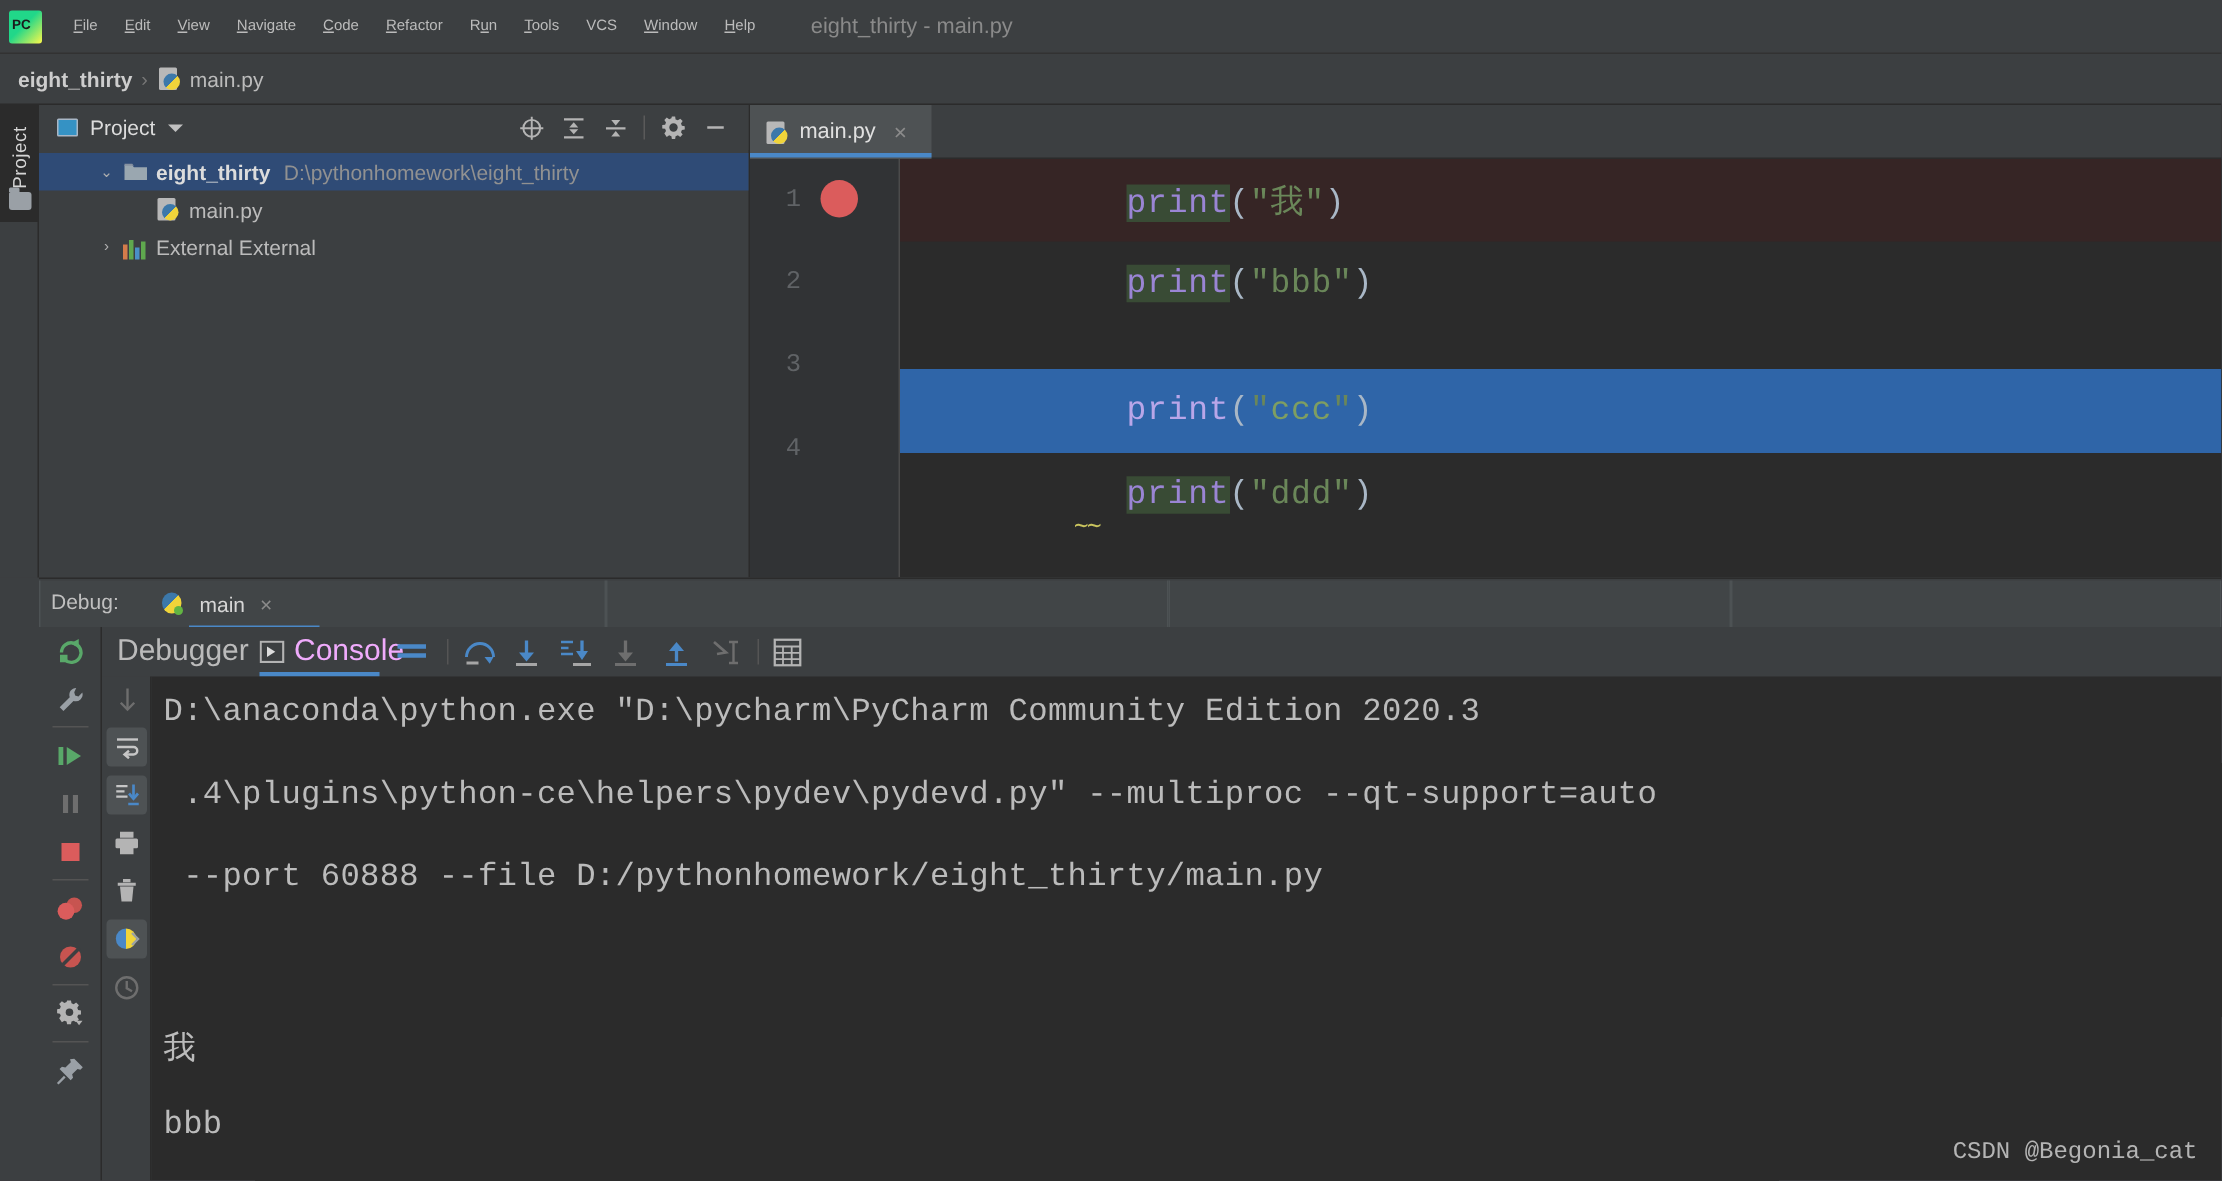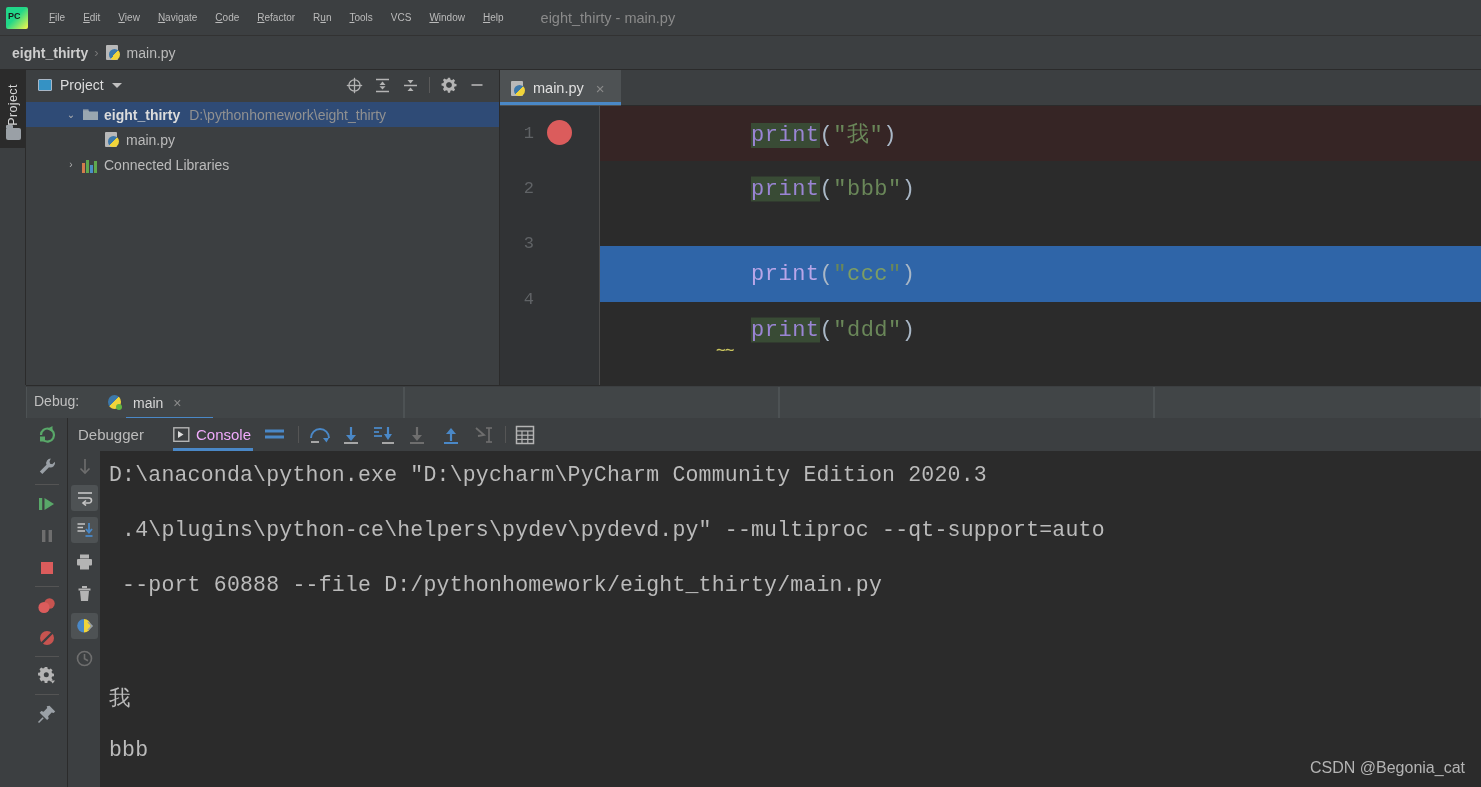--- a/index.html
+++ b/index.html
@@ -270,41 +270,41 @@
     background:#4e5254; border-radius:3px;
   }
 
   
   .dbg-tabs2 {
     position:absolute; left:68px; top:33px; width:1413px; height:33px;
     background:#3c3f41;
   }
   .dt {
     position:absolute; top:0; height:33px; display:flex; align-items:center;
-    font-size:15px; color:#bbbbbb;
+    font-size:20px; color:#bbbbbb;
   }
   .dt.on { color:#f0abfc; }
   .dt-underline {
     position:absolute; height:3px; bottom:0; background:#4a88c7;
   }
   .dt-tdiv { position:absolute; top:8px; width:1px; height:17px; background:#555; }
 
   
   .console {
     position:absolute; left:101px; top:66px; right:0; bottom:0;
     background:#2b2b2b; overflow:hidden;
   }
   .cline {
     position:absolute; left:8px; font-size:21.5px; color:#bbbbbb;
     font-family:"Liberation Mono", monospace; white-space:pre;
     letter-spacing:0.2px;
   }
   .watermark {
     position:absolute; right:16px; bottom:10px;
-    font-size:16px; color:#b4b4b4; font-family:Liberation Sans, sans-serif;
+    font-size:16px; color:#b4b4b4; font-family:Liberation Mono, monospace;
   }
   svg { display:block; }
 </style>
 </head>
 <body>
 
 <div id="app">
 
   <div class="menubar">
     <div class="pc-logo"></div>
@@ -400,21 +400,21 @@
       </div>
 
       <div class="trow" style="padding-left:56px;">
         <span class="tw-arrow">›</span>
         <span class="ico ico-lib">
           <i style="height:10px;background:#d47c4b;"></i>
           <i style="height:13px;background:#5fa84e;"></i>
           <i style="height:8px;background:#4a8fc7;"></i>
           <i style="height:12px;background:#5fa84e;"></i>
         </span>
-        <span class="tlabel">Connected Libraries</span>
+        <span class="tlabel">External External</span>
       </div>
 
     </div>
   </div>
 
   <div class="editorwrap">
     <div class="tabbar">
       <div class="etab" style="width:121px;">
         <span class="ico ico-py"></span>
         <span class="etab-label">main.py</span>

